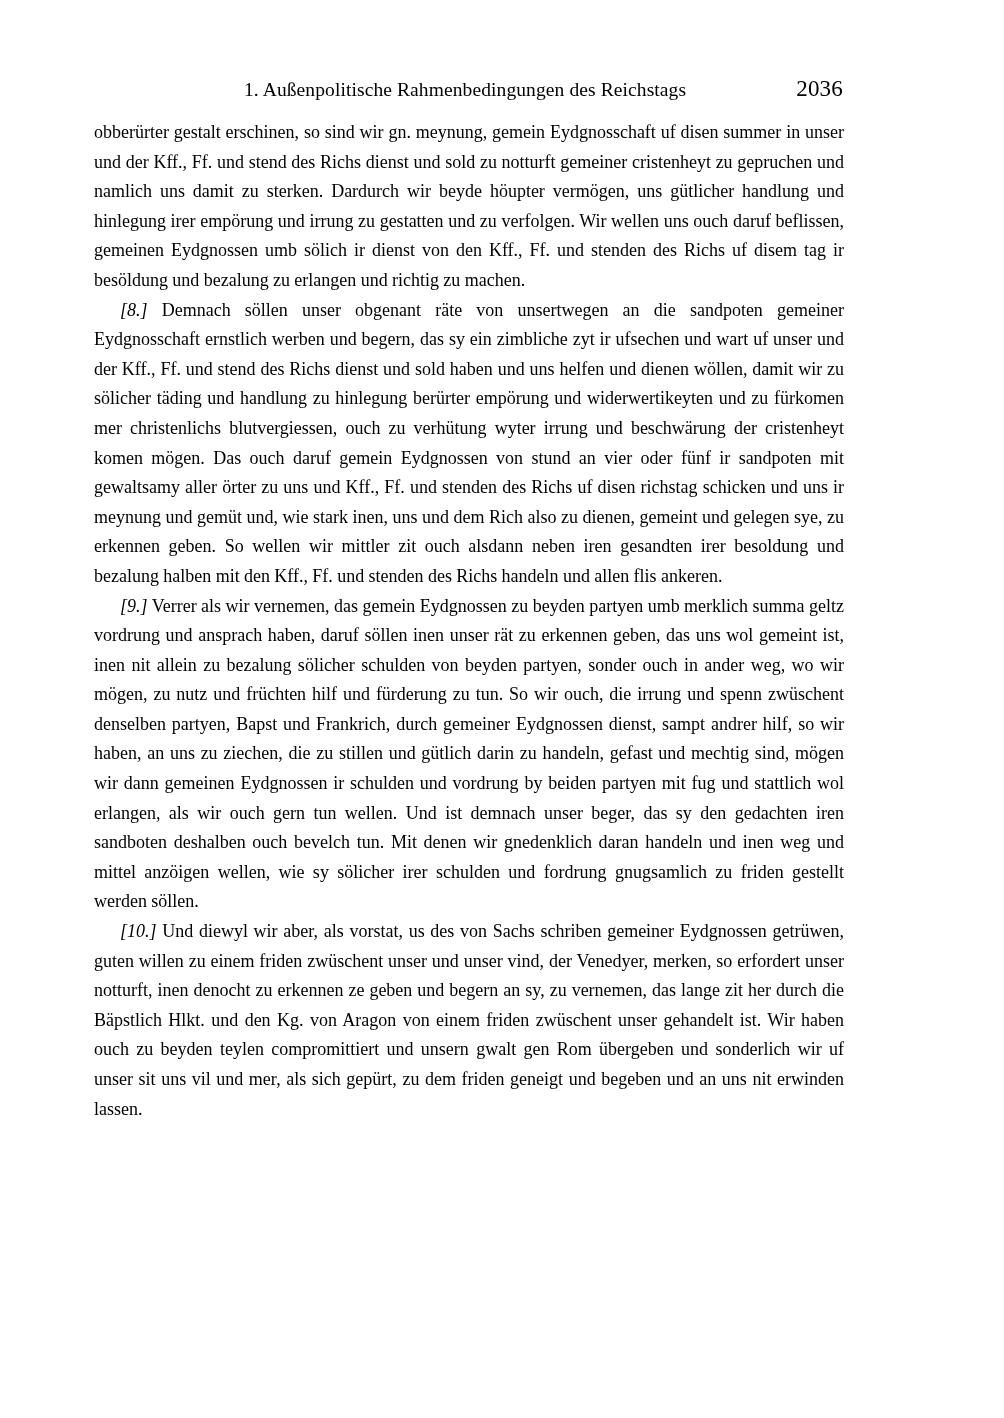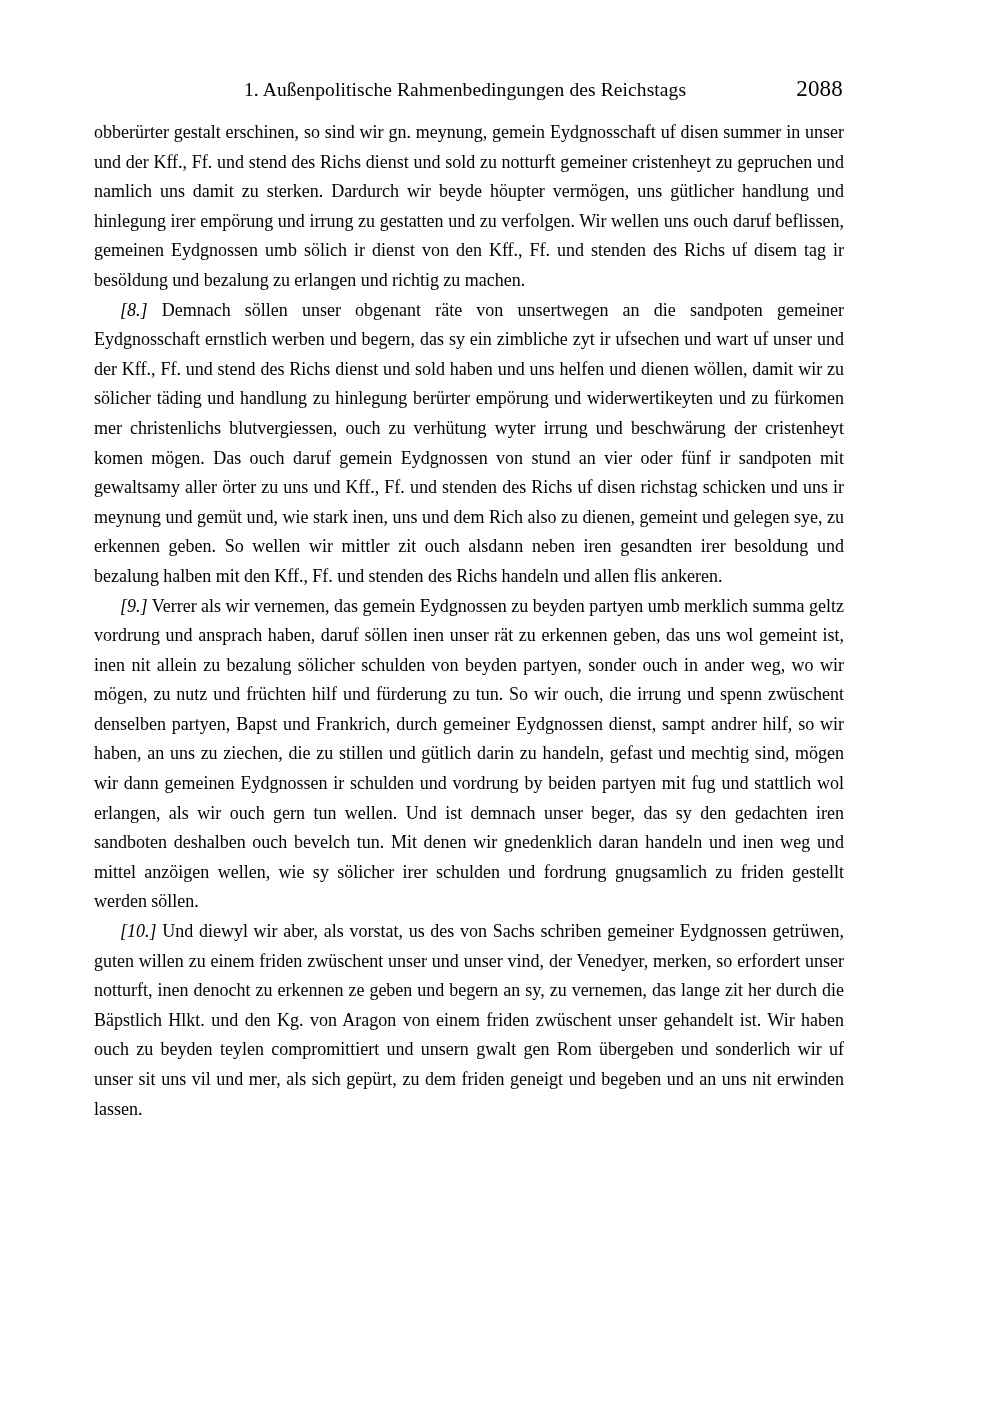--- a/index.html
+++ b/index.html
@@ -66,21 +66,21 @@
   }
   
 </style>
 </head>
 <body>
 
 <div class="page">
 
   <div class="running-head">
     <span class="running-head-title">1. Außenpolitische Rahmenbedingungen des Reichstags</span>
-    <span class="running-head-folio">2088</span>
+    <span class="running-head-folio">2036</span>
   </div>
 
   <div class="textblock">
       <p class="para"><span>obberürter gestalt erschinen, so sind wir gn. meynung, gemein Eydgnosschaft uf disen summer in unser und der Kff., Ff. und stend des Richs dienst und sold zu notturft gemeiner cristenheyt zu gepruchen und namlich uns damit zu sterken. Dardurch wir beyde höupter vermögen, uns gütlicher handlung und hinlegung irer empörung und irrung zu gestatten und zu verfolgen. Wir wellen uns ouch daruf beflissen, gemeinen Eydgnossen umb sölich ir dienst von den Kff., Ff. und stenden des Richs uf disem tag ir besöldung und bezalung zu erlangen und richtig zu machen.</span></p>
       <p class="para indent"><span class="marker">[8.]</span> <span>Demnach söllen unser obgenant räte von unsertwegen an die sandpoten gemeiner Eydgnosschaft ernstlich werben und begern, das sy ein zimbliche zyt ir ufsechen und wart uf unser und der Kff., Ff. und stend des Richs dienst und sold haben und uns helfen und dienen wöllen, damit wir zu sölicher täding und handlung zu hinlegung berürter empörung und widerwertikeyten und zu fürkomen mer christenlichs blutvergiessen, ouch zu verhütung wyter irrung und beschwärung der cristenheyt komen mögen. Das ouch daruf gemein Eydgnossen von stund an vier oder fünf ir sandpoten mit gewaltsamy aller örter zu uns und Kff., Ff. und stenden des Richs uf disen richstag schicken und uns ir meynung und gemüt und, wie stark inen, uns und dem Rich also zu dienen, gemeint und gelegen sye, zu erkennen geben. So wellen wir mittler zit ouch alsdann neben iren gesandten irer besoldung und bezalung halben mit den Kff., Ff. und stenden des Richs handeln und allen flis ankeren.</span></p>
       <p class="para indent"><span class="marker">[9.]</span> <span>Verrer als wir vernemen, das gemein Eydgnossen zu beyden partyen umb merklich summa geltz vordrung und ansprach haben, daruf söllen inen unser rät zu erkennen geben, das uns wol gemeint ist, inen nit allein zu bezalung sölicher schulden von beyden partyen, sonder ouch in ander weg, wo wir mögen, zu nutz und früchten hilf und fürderung zu tun. So wir ouch, die irrung und spenn zwüschent denselben partyen, Bapst und Frankrich, durch gemeiner Eydgnossen dienst, sampt andrer hilf, so wir haben, an uns zu ziechen, die zu stillen und gütlich darin zu handeln, gefast und mechtig sind, mögen wir dann gemeinen Eydgnossen ir schulden und vordrung by beiden partyen mit fug und stattlich wol erlangen, als wir ouch gern tun wellen. Und ist demnach unser beger, das sy den gedachten iren sandboten deshalben ouch bevelch tun. Mit denen wir gnedenklich daran handeln und inen weg und mittel anzöigen wellen, wie sy sölicher irer schulden und fordrung gnugsamlich zu friden gestellt werden söllen.</span></p>
       <p class="para indent"><span class="marker">[10.]</span> <span>Und diewyl wir aber, als vorstat, us des von Sachs schriben gemeiner Eydgnossen getrüwen, guten willen zu einem friden zwüschent unser und unser vind, der Venedyer, merken, so erfordert unser notturft, inen denocht zu erkennen ze geben und begern an sy, zu vernemen, das lange zit her durch die Bäpstlich Hlkt. und den Kg. von Aragon von einem friden zwüschent unser gehandelt ist. Wir haben ouch zu beyden teylen compromittiert und unsern gwalt gen Rom übergeben und sonderlich wir uf unser sit uns vil und mer, als sich gepürt, zu dem friden geneigt und begeben und an uns nit erwinden lassen.</span></p>
     </div>
 
 </div>

